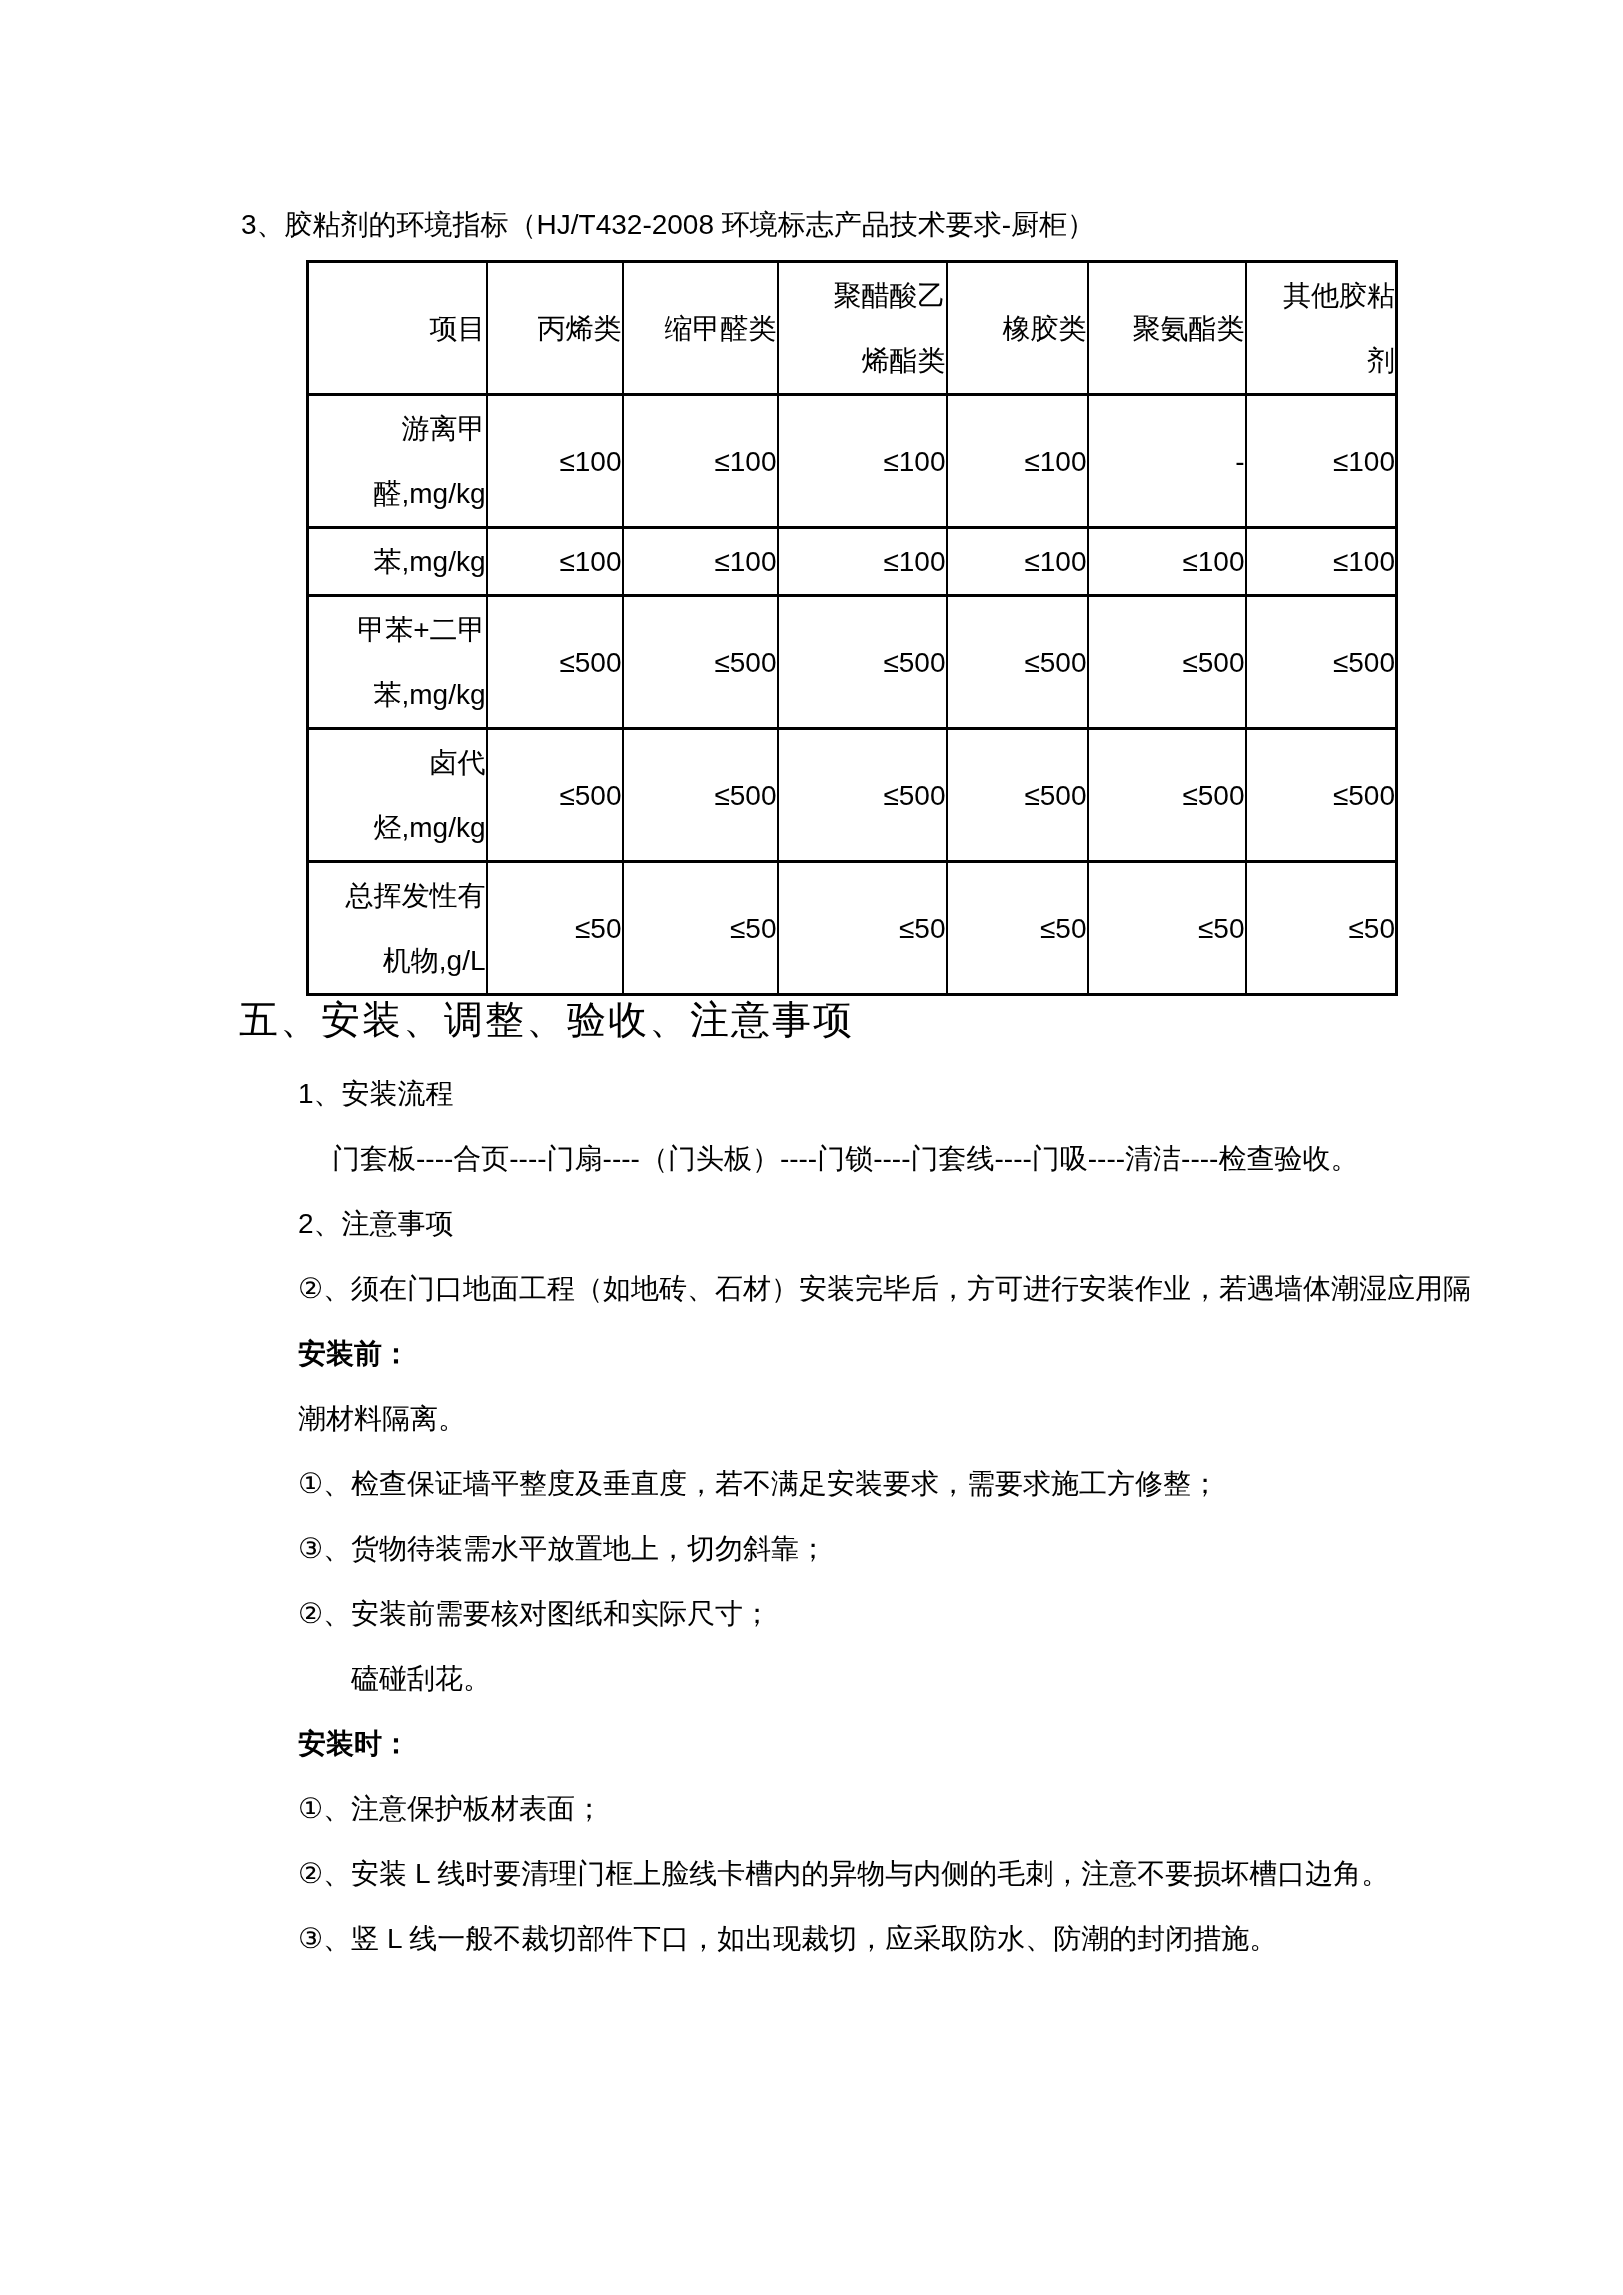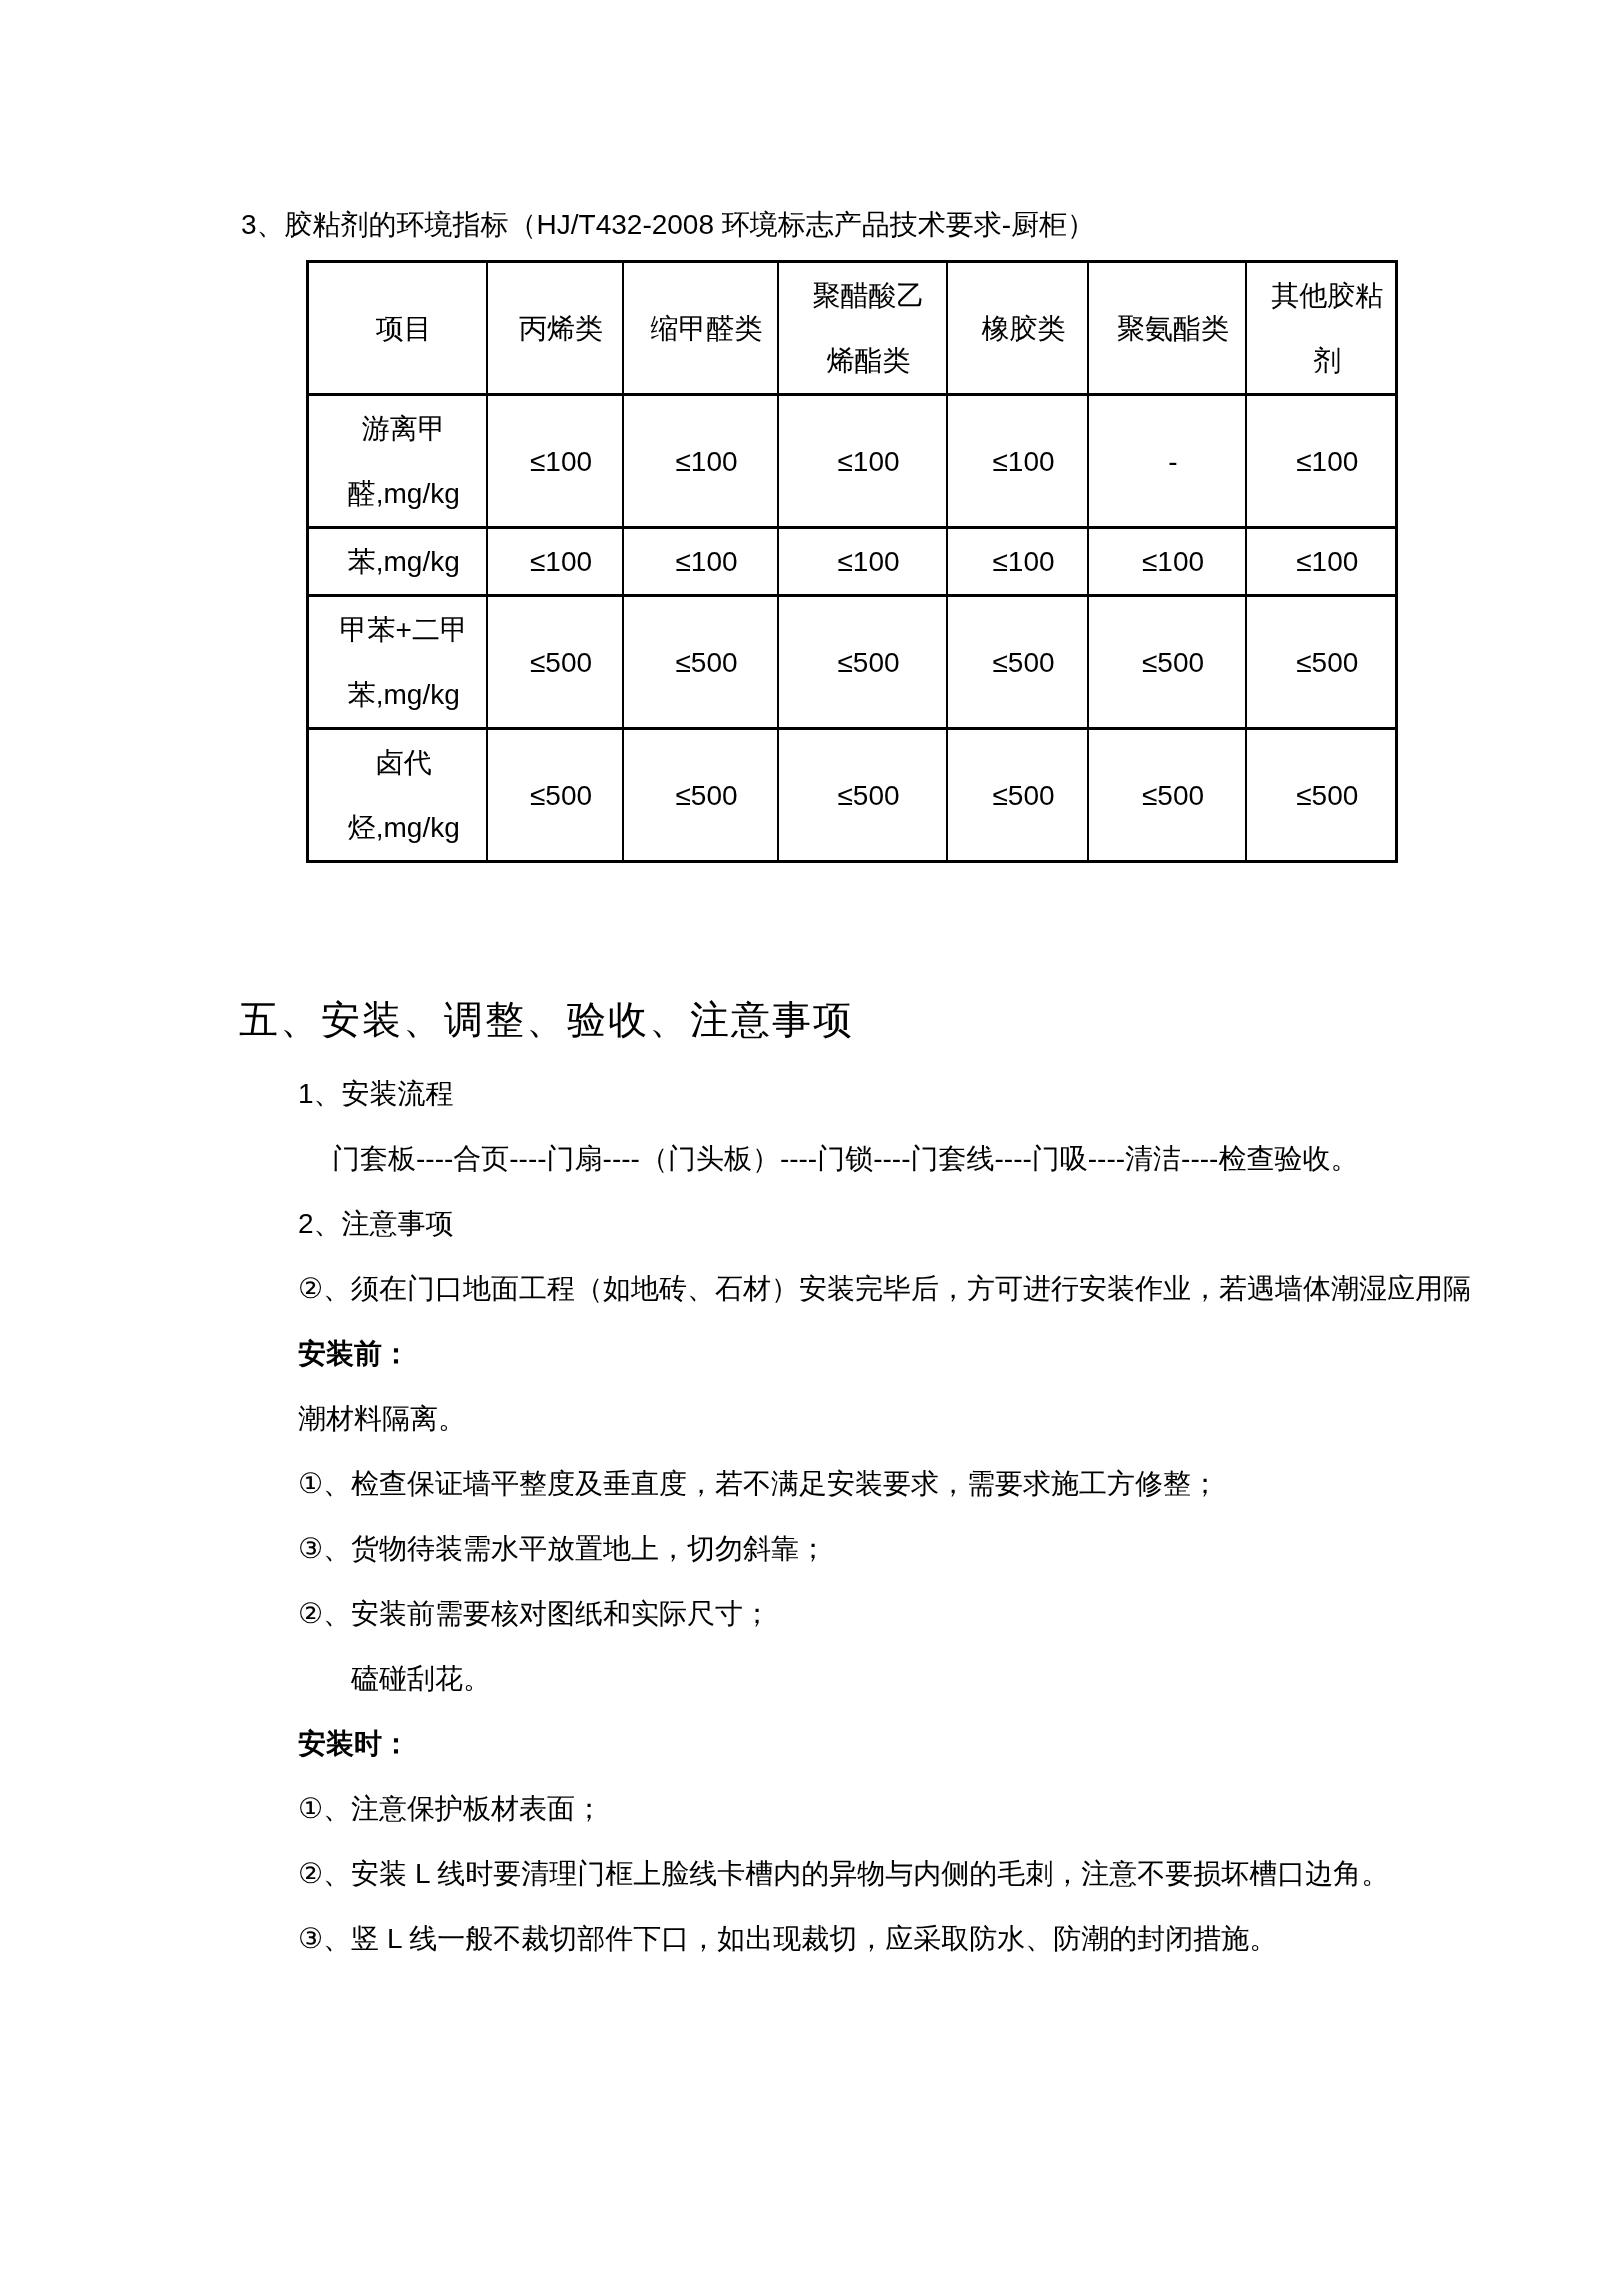--- a/index.html
+++ b/index.html
@@ -17,21 +17,21 @@
   }
   table.env {
     position:absolute; left:306px; top:260px;
     width:1090px;
     border-collapse:collapse; table-layout:fixed;
     border:3.3px solid #000;
   }
   table.env th, table.env td {
     border:2px solid #000;
     border-top-width:3.3px; border-bottom-width:3.3px;
-    font-weight:normal; text-align:center; vertical-align:middle;
+    font-weight:normal; text-align:right; vertical-align:middle;
     padding:0 0 0 13px;
     font-size:28px; line-height:65px;
     overflow:hidden; white-space:nowrap;
   }
   tr.rh { height:126px; }
   tr.r1 { height:130px;margin-top:8px; }
   tr.r2 { height:65px; }
   tr.r3 { height:128px; }
   tr.r4 { height:124px; }
   tr.r5 { height:131px; }
@@ -133,20 +133,32 @@
             <div>卤代</div>
             <div>烃,mg/kg</div>
           </td>
         <td>≤500</td>
         <td>≤500</td>
         <td>≤500</td>
         <td>≤500</td>
         <td>≤500</td>
         <td>≤500</td>
       </tr>
+      <tr class="r5">
+        <td>
+            <div>总挥发性有</div>
+            <div>机物,g/L</div>
+          </td>
+        <td>≤50</td>
+        <td>≤50</td>
+        <td>≤50</td>
+        <td>≤50</td>
+        <td>≤50</td>
+        <td>≤50</td>
+      </tr>
     </tbody>
   </table>
 
   <div class="heading">五、安装、调整、验收、注意事项</div>
 
   <div class="bodytext">
     <div class="line ind-a">1、安装流程</div>
     <div class="line ind-b">门套板----合页----门扇----（门头板）----门锁----门套线----门吸----清洁----检查验收。</div>
     <div class="line ind-a">2、注意事项</div>
     <div class="line ind-a">②、须在门口地面工程（如地砖、石材）安装完毕后，方可进行安装作业，若遇墙体潮湿应用隔</div>

